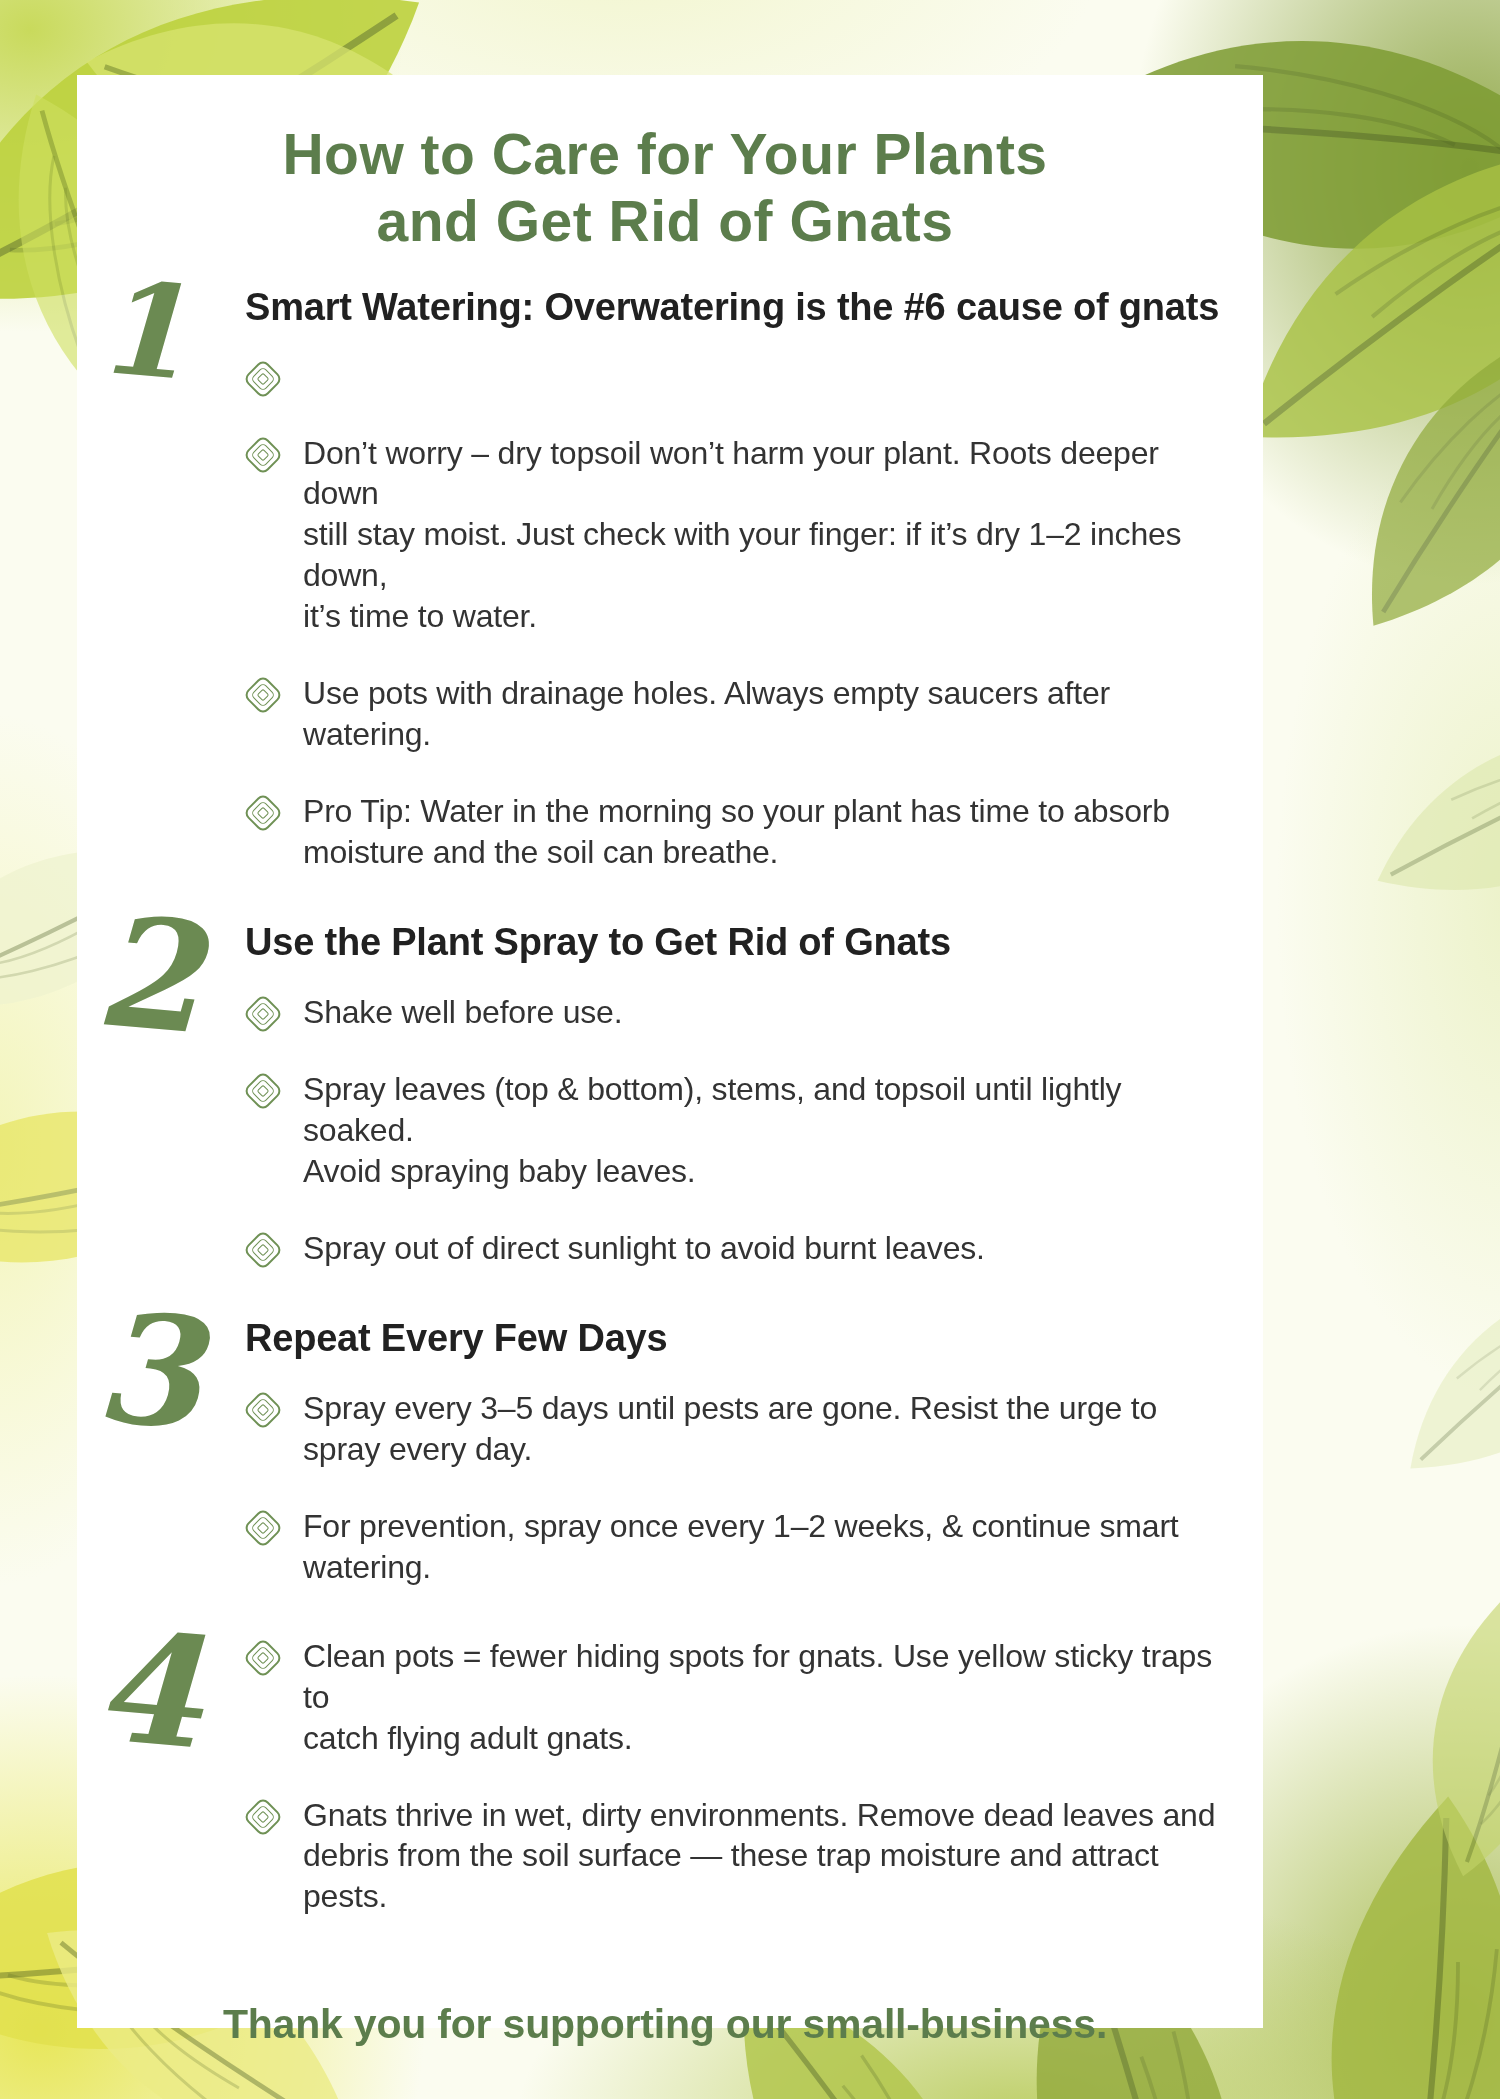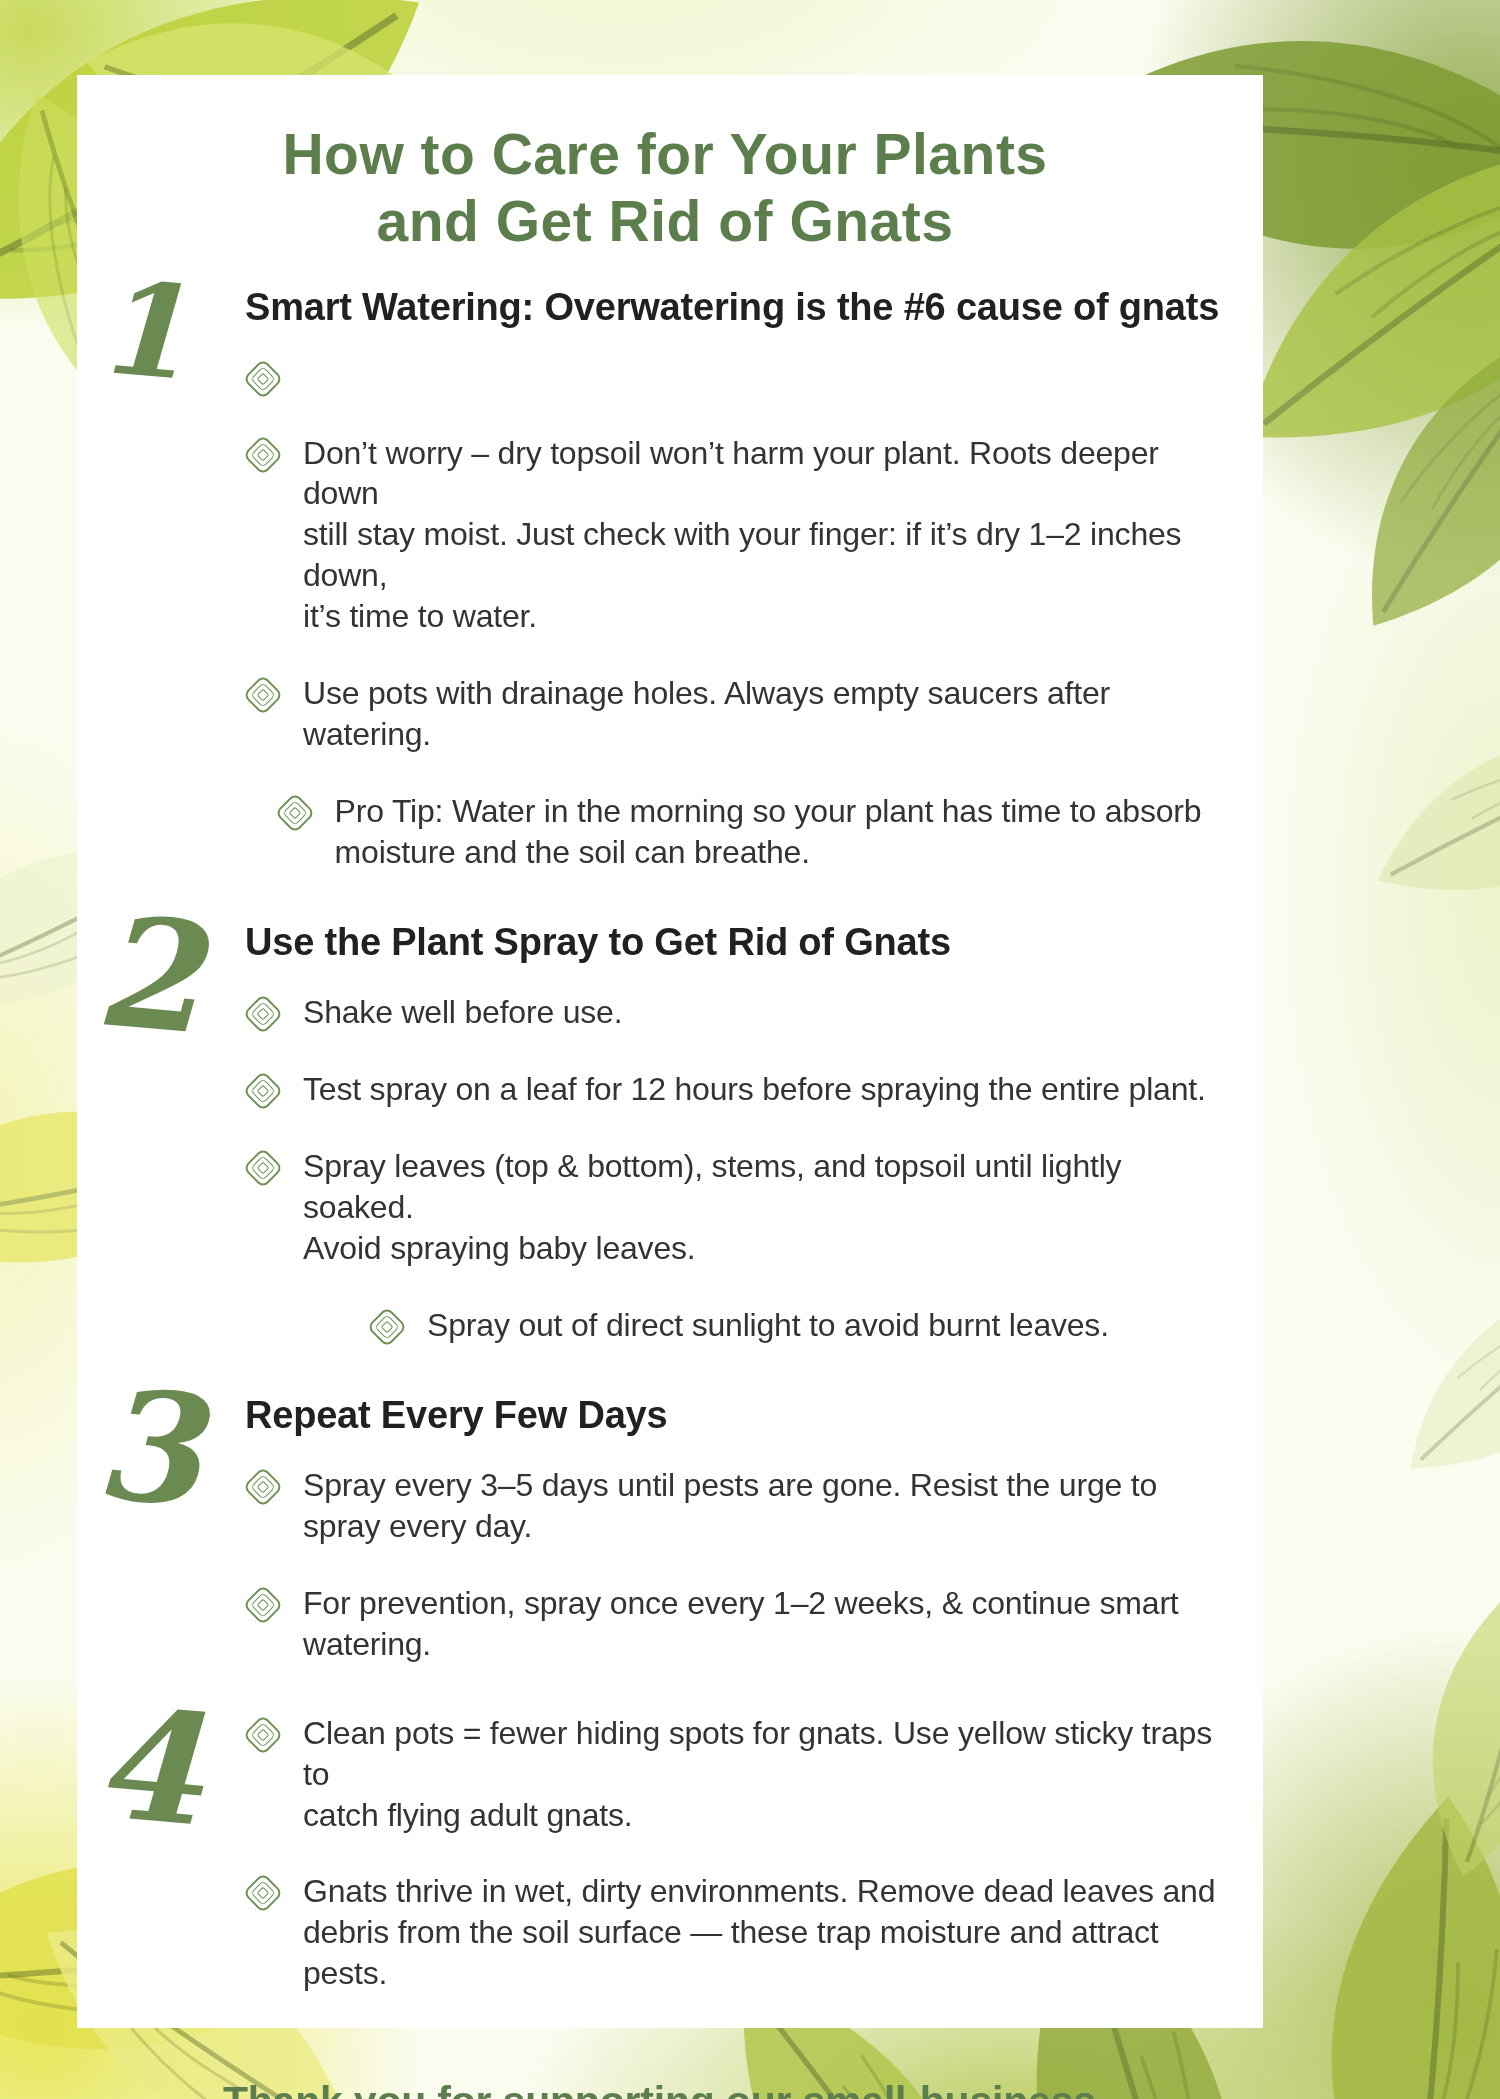--- a/index.html
+++ b/index.html
@@ -34,21 +34,21 @@
     display:inline-block;font-family:"DejaVu Serif",serif;font-style:italic;font-weight:bold;
     font-size:152px;line-height:.8;color:#6b8a52;transform:rotate(5deg);margin-top:-6px;
   }
   .sec-1 .numeral{font-size:128px;}
   .sec-body{flex:1 1 auto;min-width:0;}
   h2.sec-heading{
     margin:0 0 28px 0;font-size:38px;font-weight:700;color:#212121;
     letter-spacing:-.2px;white-space:nowrap;
   }
   .bullet{display:flex;align-items:flex-start;margin-bottom:36px;}
-  .bullet:last-child{margin-bottom:0;justify-content:center;}
+  .bullet:last-child{margin-bottom:0;}
   .bullet p{
     margin:0;font-size:32px;line-height:1.28;color:#333333;
     white-space:pre-line;letter-spacing:-.2px;
   }
   .dicon{position:relative;flex:0 0 36px;width:36px;height:36px;margin-top:4px;margin-right:22px;}
   .dicon b{
     position:absolute;left:50%;top:50%;display:block;
     border:2px solid #6f9155;border-radius:26%;
     transform:translate(-50%,-50%) rotate(45deg);
   }
@@ -185,28 +185,20 @@
               <b class="d3"></b>
             </span>
           <p>Shake well before use.</p>
         </div>
         <div class="bullet">
           <span class="dicon">
               <b class="d1"></b>
               <b class="d2"></b>
               <b class="d3"></b>
             </span>
-          <p>Test spray on a leaf for 12 hours before spraying the entire plant.</p>
-        </div>
-        <div class="bullet">
-          <span class="dicon">
-              <b class="d1"></b>
-              <b class="d2"></b>
-              <b class="d3"></b>
-            </span>
           <p>Spray leaves (top &amp; bottom), stems, and topsoil until lightly soaked.
 Avoid spraying baby leaves.</p>
         </div>
         <div class="bullet">
           <span class="dicon">
               <b class="d1"></b>
               <b class="d2"></b>
               <b class="d3"></b>
             </span>
           <p>Spray out of direct sunlight to avoid burnt leaves.</p>

